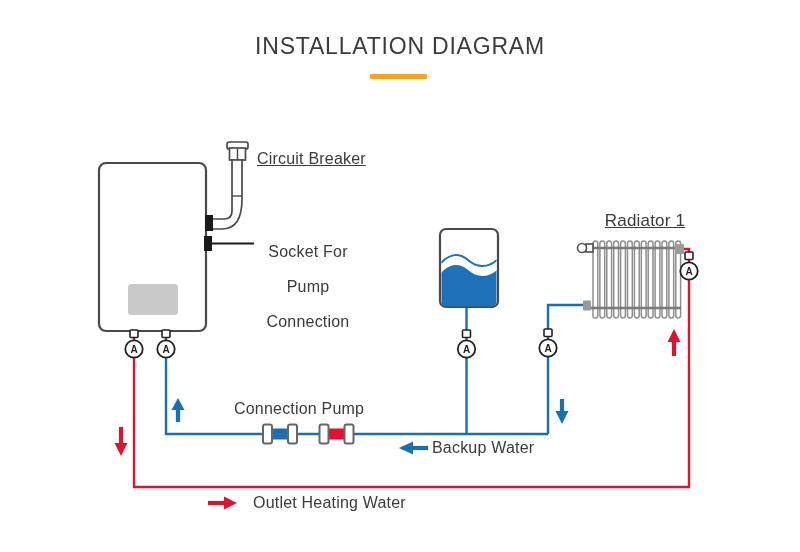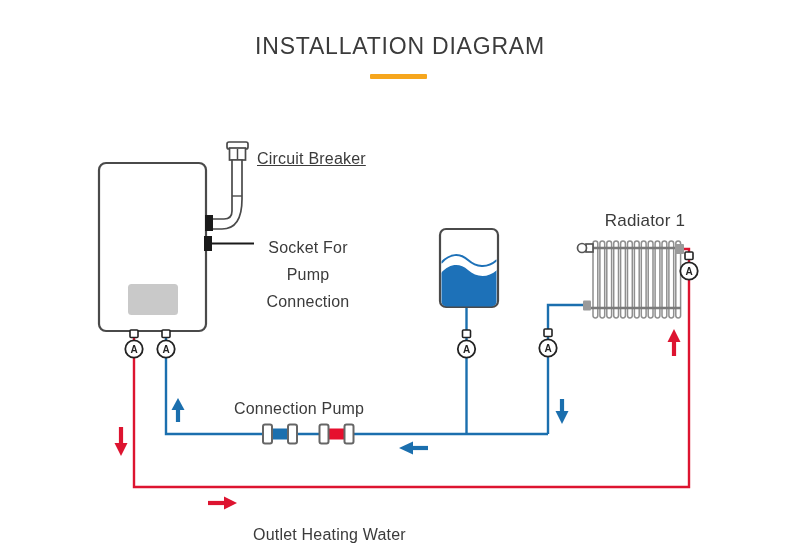--- a/index.html
+++ b/index.html
@@ -160,19 +160,20 @@
       <path class="arrow-shaft blue" d="M428,448 L412,448"></path>
       <polygon class="arrow-head blue" points="413,441.5 413,454.5 399,448"></polygon>
     </g>
     <g>
       <path class="arrow-shaft red" d="M208,503 L225,503"></path>
       <polygon class="arrow-head red" points="224,496.5 224,509.5 237,503"></polygon>
     </g>
   </svg>
 
   <div class="lbl" style="left:257px;top:150px;text-decoration:underline;">Circuit Breaker</div>
-  <div class="lbl" style="left:247px;top:234px;width:122px;text-align:center;line-height:27px;">Socket For
+  <div class="lbl" style="left:247px;top:234px;width:122px;text-align:center;line-height:35px;">Socket For
 Pump
 Connection</div>
-  <div class="lbl" style="left:592px;top:211px;width:106px;text-align:center;font-size:17px;">Radiator 1</div>
+  <div class="lbl" style="left:592px;top:211px;width:106px;text-align:center;font-size:17px;text-decoration:underline;">Radiator 1</div>
   <div class="lbl" style="left:234px;top:400px;">Connection Pump</div>
-  <div class="lbl" style="left:253px;top:494px;margin-top:32px;">Outlet Heating Water</div>
+  <div class="lbl" style="left:432px;top:439px;">Backup Water</div>
+  <div class="lbl" style="left:253px;top:494px;">Outlet Heating Water</div>
 </div>
 
 </body></html>

